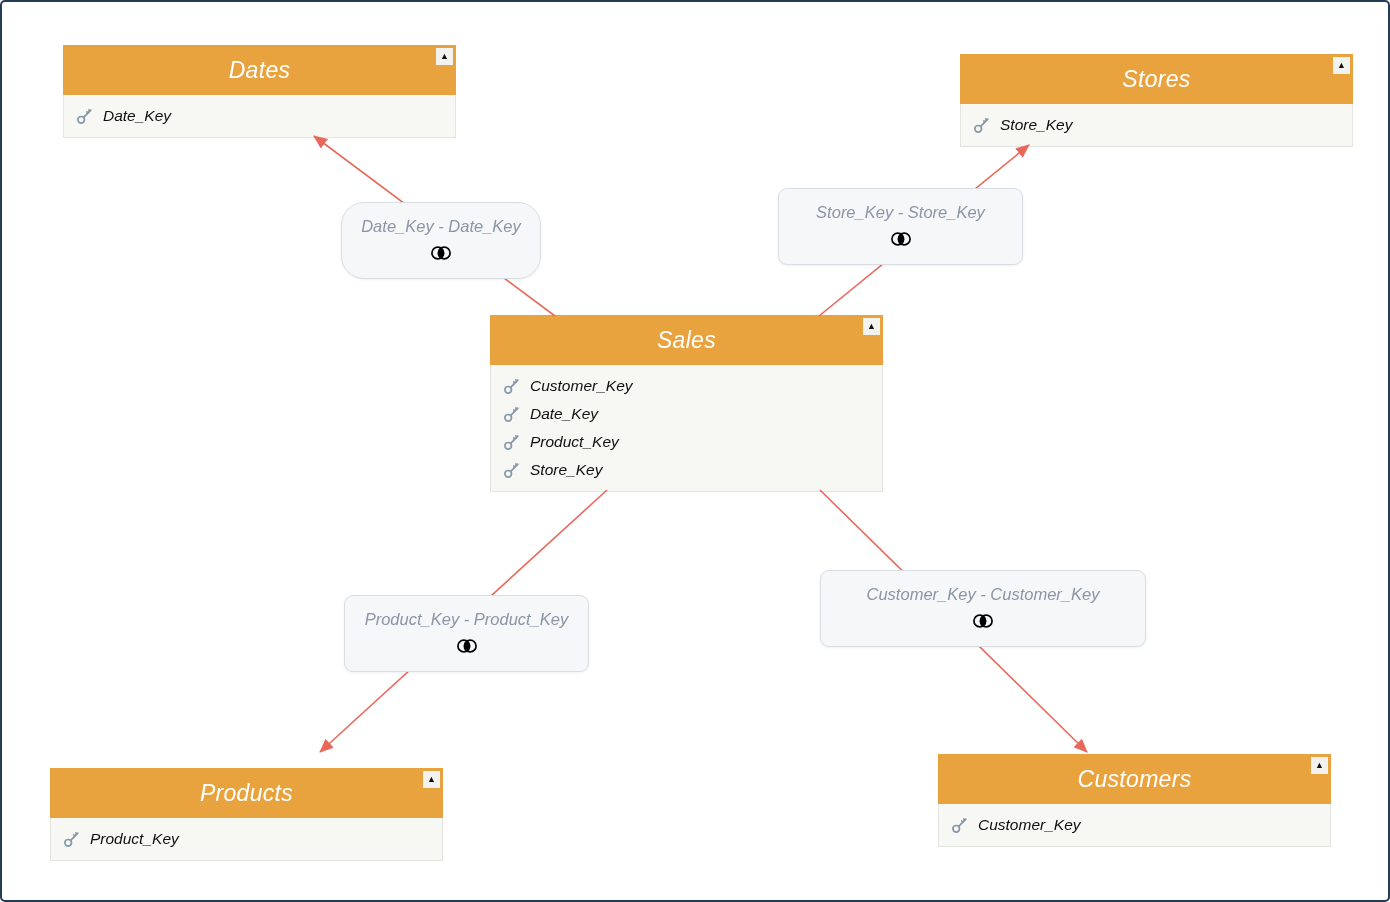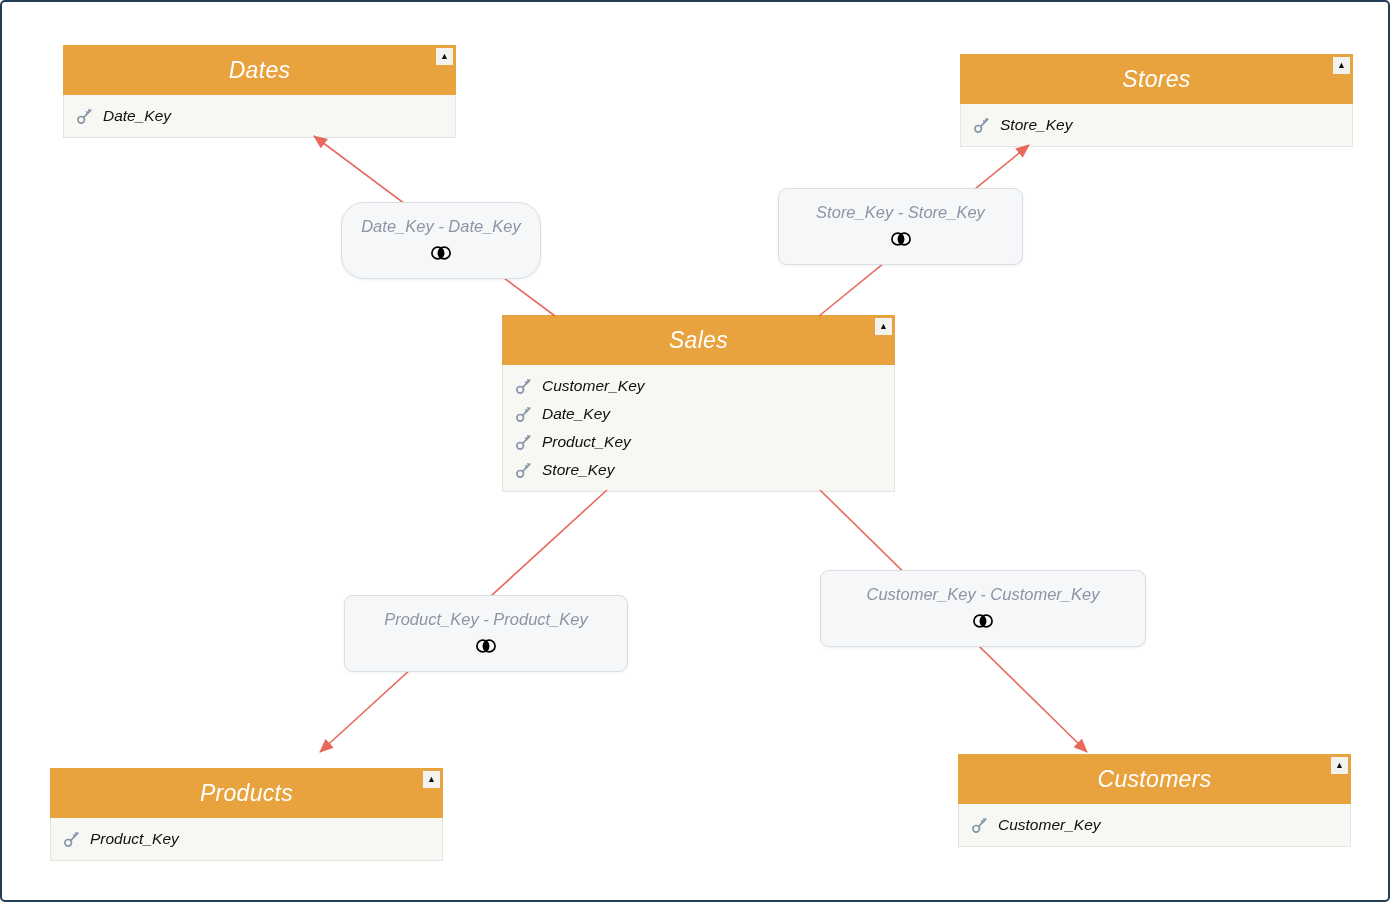--- a/index.html
+++ b/index.html
@@ -42,40 +42,40 @@
   }
   .field-row {
     display:flex; align-items:center;
     height:28px; padding:0 12px;
     font-size:15.5px; color:#101010;
   }
   .field-row .key-wrap { width:18px; height:18px; margin-right:9px; flex:0 0 auto; display:flex; }
 
   .t-dates     { left:61px;  top:43px;  }
   .t-stores    { left:918px; top:52px;margin-left:40px;  }
-  .t-sales     { left:500px; top:313px;text-align:right; }
+  .t-sales     { left:488px; top:313px;text-align:right; }
   .t-products  { left:48px;  top:766px; }
-  .t-customers { left:956px; top:752px; }
+  .t-customers { left:936px; top:752px; }
 
   
   .rel {
     position:absolute; z-index:10;
     height:77px; box-sizing:border-box;
     background:#f6f7f8;
     border:1px solid #d9dee4;
     border-radius:9px;
     box-shadow:0 1px 3px rgba(40,60,80,.07);
     display:flex; flex-direction:column; align-items:center; justify-content:center;
     gap:9px;
     cursor:pointer;
   }
   .rel-label { font-size:16.5px; color:#8b95a6; white-space:nowrap; }
   .r-date     { left:339px; top:200px; width:200px;border-radius:23px; }
   .r-store    { left:776px; top:178px; width:245px;margin-top:8px; }
-  .r-product  { left:342px; top:593px; width:284px; }
+  .r-product  { left:342px; top:593px; width:245px; }
   .r-customer { left:818px; top:568px; width:326px; }
 </style>
 </head>
 <body>
 
 <div class="stage">
 
   <svg class="edges" width="1390" height="902" aria-hidden="true">
     <defs>
       <marker id="arrowhead" markerUnits="userSpaceOnUse" markerWidth="16" markerHeight="14" refX="13" refY="6" orient="auto">

